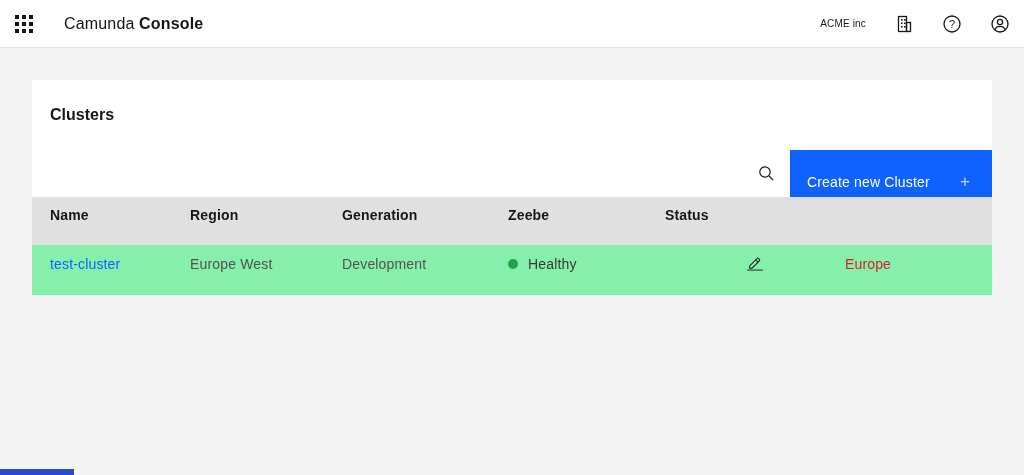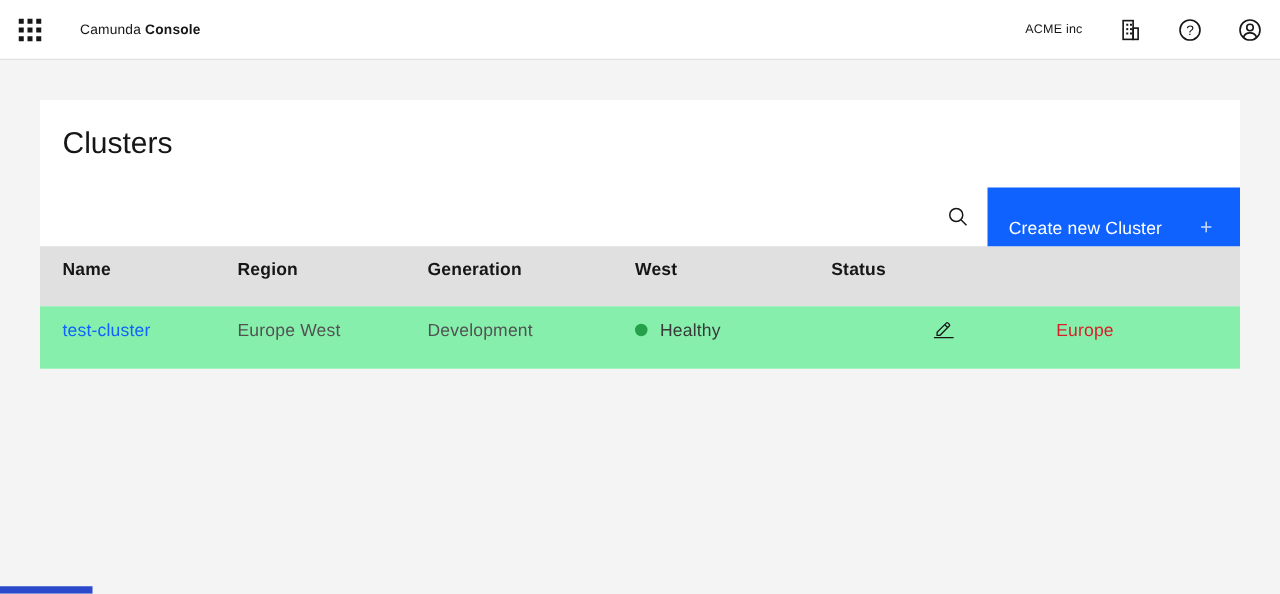--- a/index.html
+++ b/index.html
@@ -27,21 +27,21 @@
     display: flex; align-items: center; justify-content: center;
     background: transparent; border: none; cursor: pointer;
   }
   .switcher-grid {
     display: grid;
     grid-template-columns: repeat(3, 4px);
     grid-template-rows: repeat(3, 4px);
     gap: 3px;
   }
   .switcher-grid span { background: #161616; width: 4px; height: 4px; }
-  .brand { margin-left: 16px; font-size: 11px; color: #161616; white-space: nowrap; }
+  .brand { margin-left: 16px; font-size: 16px; color: #161616; white-space: nowrap; }
   .brand .bold { font-weight: 700; }
   .flex-spacer { flex: 1; }
   .org-name { font-size: 10px; color: #161616; margin-right: 14px; white-space: nowrap; }
   .icon-btn {
     width: 48px; height: 47px;
     display: flex; align-items: center; justify-content: center;
     background: transparent; border: none; cursor: pointer;
   }
   .icon-btn svg { display: block; }
   .stroke-ic { stroke: #161616; fill: none; stroke-width: 1.3; }
@@ -51,21 +51,21 @@
     position: absolute;
     left: 32px; top: 80px;
     width: 960px;
     background: #ffffff;
   }
   .card-title-row {
     height: 70px;
     display: flex; align-items: center;
     padding-left: 18px;
   }
-  .card-title { font-size: 24px; font-weight: 400; letter-spacing: 0; }
+  .card-title { font-size: 16px; font-weight: 700; letter-spacing: 0; }
 
   .toolbar {
     height: 47px;
     display: flex;
     justify-content: flex-end;
     align-items: stretch;
   }
   .search-btn {
     width: 48px;
     display: flex; align-items: center; justify-content: center;
@@ -194,21 +194,21 @@
     <button class="create-btn">
       <span>Create new Cluster</span>
       <span class="plus">+</span>
     </button>
   </div>
 
   <div class="thead">
     <div>Name</div>
     <div>Region</div>
     <div>Generation</div>
-    <div>West</div>
+    <div>Zeebe</div>
     <div>Status</div>
     <div></div>
     <div></div>
   </div>
 
   <div class="trow">
     <div>
       <a class="cluster-link">test-cluster</a>
     </div>
     <div>Europe West</div>

